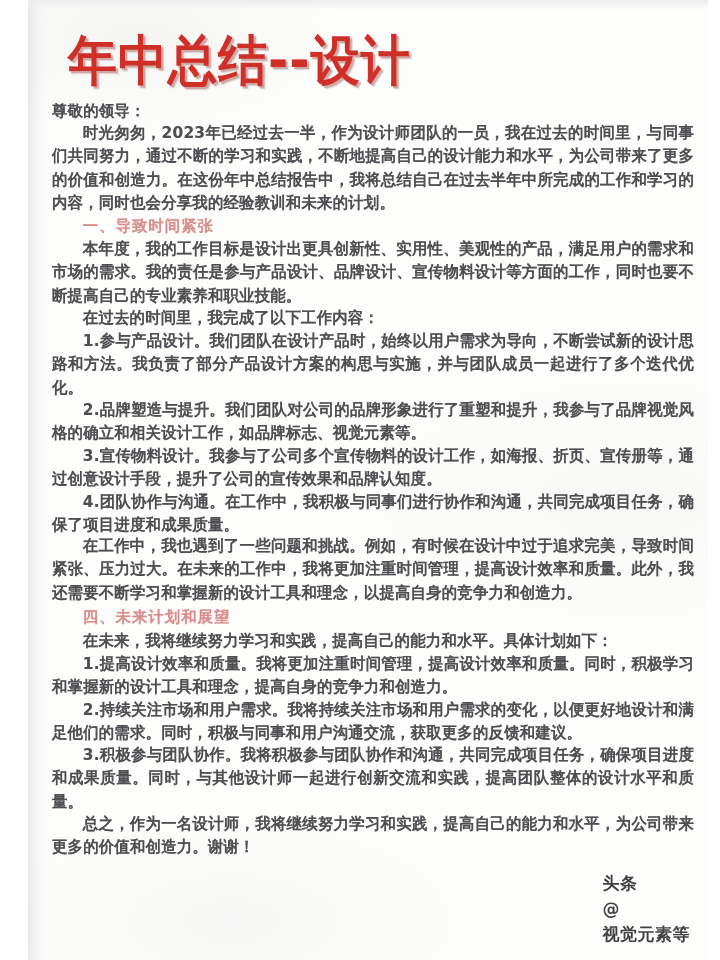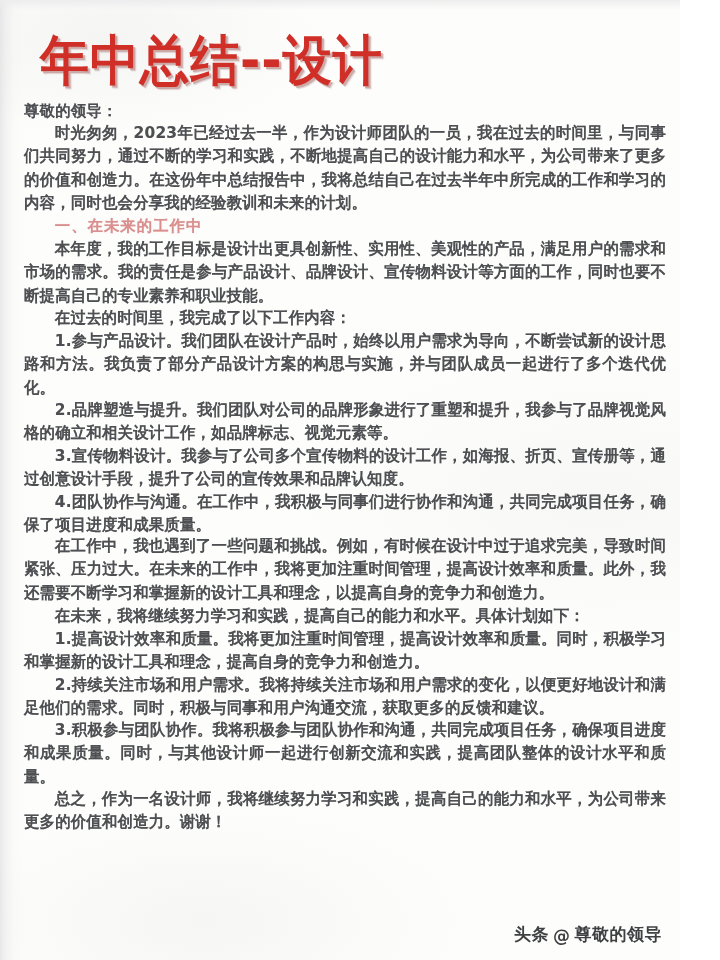--- a/index.html
+++ b/index.html
@@ -18,20 +18,21 @@
   
   .page {
     position: relative;
     width: 680px;
     height: 960px;
     background:
       linear-gradient(90deg,
         #e9e9ea 0px, #f3f3f3 6px, #fbfbfa 14px, #fdfdfc 26px, #fdfdfb 100%);
     box-sizing: border-box;
     overflow: hidden;
+    margin-left: 28px;
   }
   
   .page::before {
     content: "";
     position: absolute;
     inset: 0;
     background:
       radial-gradient(ellipse 300px 140px at 16% 4%, rgba(205,205,205,.18), rgba(255,255,255,0) 70%),
       radial-gradient(ellipse 420px 200px at 88% 52%, rgba(208,208,208,.13), rgba(255,255,255,0) 72%),
       radial-gradient(ellipse 360px 160px at 30% 96%, rgba(206,206,206,.15), rgba(255,255,255,0) 72%);
@@ -119,27 +120,28 @@
     text-shadow: 0 0 .7px rgba(214,140,138,.55);
   }
 
   
   .watermark {
     position: absolute;
     right: 18px;
     bottom: 14px;
     z-index: 3;
     display: flex;
-    align-items: flex-end;
+    align-items: flex-start;
     gap: 4px;
     font-size: 17px;
     font-weight: 700;
     color: #2f3033;
     letter-spacing: .5px;
     opacity: .92;
+    flex-direction: column;
   }
   .watermark .at {
     font-size: 17px;
     font-weight: 700;
   }
 </style>
 </head>
 <body>
 
 <div class="page">
@@ -148,39 +150,40 @@
     <div class="title-wrap">
       <h1 class="doc-title">年中总结--设计</h1>
     </div>
 
     <div class="body">
 
       <p class="salutation">尊敬的领导：</p>
 
       <p class="para indent">时光匆匆，2023年已经过去一半，作为设计师团队的一员，我在过去的时间里，与同事们共同努力，通过不断的学习和实践，不断地提高自己的设计能力和水平，为公司带来了更多的价值和创造力。在这份年中总结报告中，我将总结自己在过去半年中所完成的工作和学习的内容，同时也会分享我的经验教训和未来的计划。</p>
 
-      <p class="section-head">一、在未来的工作中</p>
+      <p class="section-head">一、导致时间紧张</p>
       <p class="para indent">本年度，我的工作目标是设计出更具创新性、实用性、美观性的产品，满足用户的需求和市场的需求。我的责任是参与产品设计、品牌设计、宣传物料设计等方面的工作，同时也要不断提高自己的专业素养和职业技能。</p>
 
       <p class="para indent">在过去的时间里，我完成了以下工作内容：</p>
       <p class="para indent">1.参与产品设计。我们团队在设计产品时，始终以用户需求为导向，不断尝试新的设计思路和方法。我负责了部分产品设计方案的构思与实施，并与团队成员一起进行了多个迭代优化。</p>
       <p class="para indent">2.品牌塑造与提升。我们团队对公司的品牌形象进行了重塑和提升，我参与了品牌视觉风格的确立和相关设计工作，如品牌标志、视觉元素等。</p>
       <p class="para indent">3.宣传物料设计。我参与了公司多个宣传物料的设计工作，如海报、折页、宣传册等，通过创意设计手段，提升了公司的宣传效果和品牌认知度。</p>
       <p class="para indent">4.团队协作与沟通。在工作中，我积极与同事们进行协作和沟通，共同完成项目任务，确保了项目进度和成果质量。</p>
 
       <p class="para indent">在工作中，我也遇到了一些问题和挑战。例如，有时候在设计中过于追求完美，导致时间紧张、压力过大。在未来的工作中，我将更加注重时间管理，提高设计效率和质量。此外，我还需要不断学习和掌握新的设计工具和理念，以提高自身的竞争力和创造力。</p>
 
+      <p class="section-head">四、未来计划和展望</p>
       <p class="para indent">在未来，我将继续努力学习和实践，提高自己的能力和水平。具体计划如下：</p>
       <p class="para indent">1.提高设计效率和质量。我将更加注重时间管理，提高设计效率和质量。同时，积极学习和掌握新的设计工具和理念，提高自身的竞争力和创造力。</p>
       <p class="para indent">2.持续关注市场和用户需求。我将持续关注市场和用户需求的变化，以便更好地设计和满足他们的需求。同时，积极与同事和用户沟通交流，获取更多的反馈和建议。</p>
       <p class="para indent">3.积极参与团队协作。我将积极参与团队协作和沟通，共同完成项目任务，确保项目进度和成果质量。同时，与其他设计师一起进行创新交流和实践，提高团队整体的设计水平和质量。</p>
 
       <p class="para indent">总之，作为一名设计师，我将继续努力学习和实践，提高自己的能力和水平，为公司带来更多的价值和创造力。谢谢！</p>
 
     </div>
   </div>
 
   <div class="watermark">
     <span>头条</span>
     <span class="at">@</span>
-    <span>尊敬的领导</span>
+    <span>视觉元素等</span>
   </div>
 </div>
 
 </body></html>

